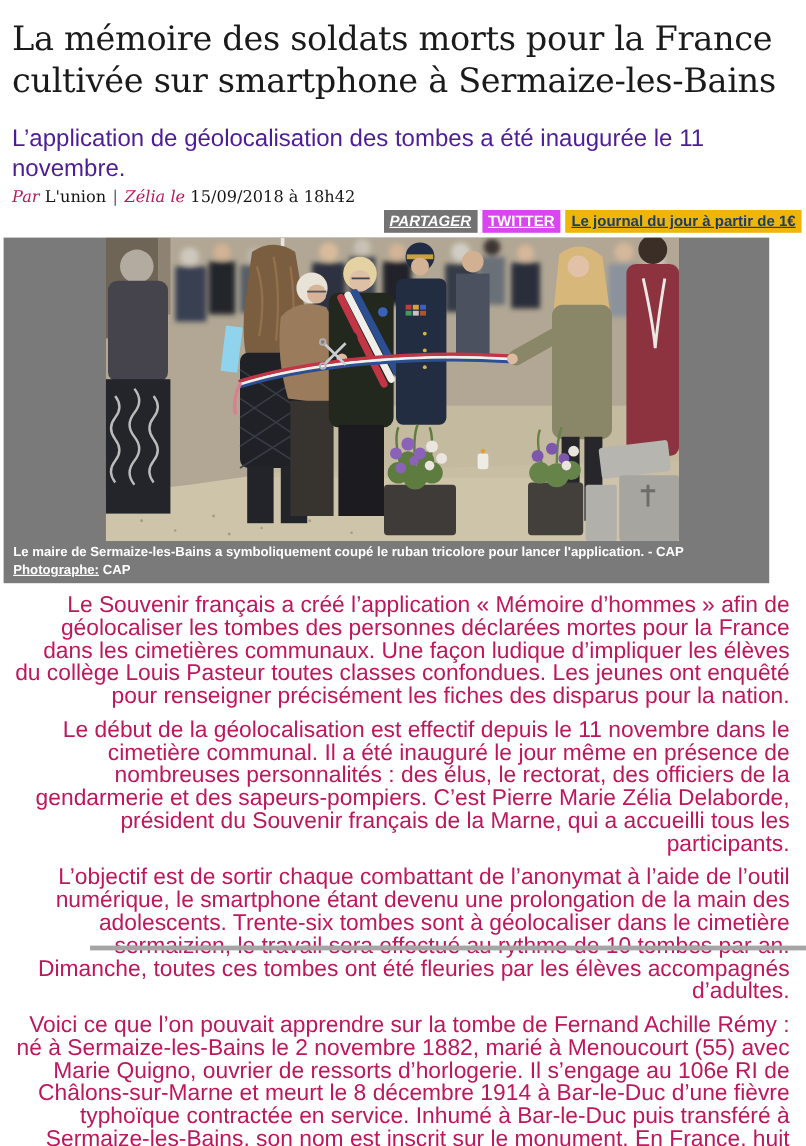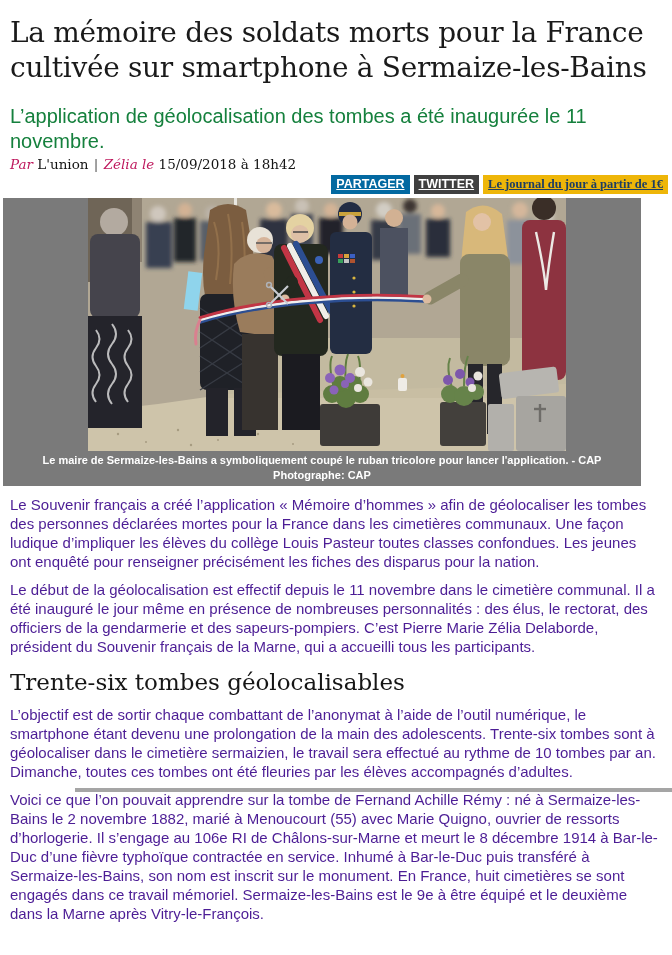--- a/index.html
+++ b/index.html
@@ -2,43 +2,43 @@
 <html><head>
 <meta charset="utf-8">
 <style>
   html,body{margin:0;padding:0;background:#fff;}
   body{width:672px;height:955px;overflow:hidden;font-family:"Liberation Sans",sans-serif;}
   .page{position:relative;width:672px;height:793px;background:#fff;}
 
   h1.title{margin:0;padding:15px 12px 0 10px;font-family:"DejaVu Serif",serif;font-weight:500;
     font-size:28px;line-height:35px;color:#1a1a1a;letter-spacing:-0.3px;}
   .standfirst{margin:0;padding:19px 14px 0 10px;font-size:20px;line-height:25px;
-    font-weight:normal;color:#15803d;}
+    font-weight:normal;color:#4c1d95;}
   .byline{padding:2px 10px 0 10px;font-family:"DejaVu Serif",serif;font-size:13.5px;
     line-height:16px;color:#141414;}
   .byline .it{font-style:italic;color:#be185d;}
   .byline .sep{color:#555;padding:0 1px;}
 
   .share-row{display:flex;justify-content:flex-end;align-items:center;gap:4px;
     padding:3px 4px 0 0;}
   .btn{display:inline-block;font-size:12.5px;line-height:14px;font-weight:bold;
     text-decoration:underline;padding:2px 5px 3px 5px;cursor:pointer;white-space:nowrap;}
-  .btn-fb{background:#0369a1;color:#ffffff;}
-  .btn-tw{background:#404040;color:#ffffff;}
-  .btn-sub{background:#eeb609;color:#1d3d63;font-family:Liberation Serif, serif;}
+  .btn-fb{background:#737373;color:#ffffff;font-style:italic;}
+  .btn-tw{background:#d946ef;color:#ffffff;}
+  .btn-sub{background:#eeb609;color:#1d3d63;}
 
   figure.photo-block{margin:4px 0 0 3px;width:638px;background:#7a7a7a;}
   .photo{width:478px;height:253px;margin-left:85px;overflow:hidden;}
   .photo svg{display:block;}
   figcaption{padding:3px 8px 4px 8px;color:#ffffff;font-size:11px;font-weight:bold;
-    line-height:13px;text-align:center;}
+    line-height:13px;}
   .credit{margin-top:2px;}
-  .credit-label{cursor:pointer;}
-
-  p.body-par{margin:0;padding:9px 14px 0 10px;font-size:15px;line-height:19px;color:#4c1d95;}
+  .credit-label{text-decoration:underline;cursor:pointer;}
+
+  p.body-par{margin:0;padding:9px 14px 0 10px;font-size:19px;line-height:19px;color:#be185d;text-align:right;}
   h2.crosshead{margin:0;padding:12px 12px 0 10px;font-family:"DejaVu Serif",serif;
     font-weight:500;font-size:23px;line-height:28px;color:#161616;}
 
   .next-strip{position:absolute;left:75px;bottom:1px;width:597px;height:4px;background:#a5a5a5;}
 </style>
 </head>
 <body>
 
 <div class="page">
 
@@ -267,19 +267,18 @@
       <div class="credit">
         <span class="credit-label">Photographe:</span>
         <span>CAP</span>
       </div>
     </figcaption>
   </figure>
 
   <p class="body-par">Le Souvenir français a créé l’application « Mémoire d’hommes » afin de géolocaliser les tombes des personnes déclarées mortes pour la France dans les cimetières communaux. Une façon ludique d’impliquer les élèves du collège Louis Pasteur toutes classes confondues. Les jeunes ont enquêté pour renseigner précisément les fiches des disparus pour la nation.</p>
   <p class="body-par">Le début de la géolocalisation est effectif depuis le 11 novembre dans le cimetière communal. Il a été inauguré le jour même en présence de nombreuses personnalités : des élus, le rectorat, des officiers de la gendarmerie et des sapeurs-pompiers. C’est Pierre Marie Zélia Delaborde, président du Souvenir français de la Marne, qui a accueilli tous les participants.</p>
 
-  <h2 class="crosshead">Trente-six tombes géolocalisables</h2>
 
   <p class="body-par">L’objectif est de sortir chaque combattant de l’anonymat à l’aide de l’outil numérique, le smartphone étant devenu une prolongation de la main des adolescents. Trente-six tombes sont à géolocaliser dans le cimetière sermaizien, le travail sera effectué au rythme de 10 tombes par an. Dimanche, toutes ces tombes ont été fleuries par les élèves accompagnés d’adultes.</p>
   <p class="body-par">Voici ce que l’on pouvait apprendre sur la tombe de Fernand Achille Rémy : né à Sermaize-les-Bains le 2 novembre 1882, marié à Menoucourt (55) avec Marie Quigno, ouvrier de ressorts d’horlogerie. Il s’engage au 106e RI de Châlons-sur-Marne et meurt le 8 décembre 1914 à Bar-le-Duc d’une fièvre typhoïque contractée en service. Inhumé à Bar-le-Duc puis transféré à Sermaize-les-Bains, son nom est inscrit sur le monument. En France, huit cimetières se sont engagés dans ce travail mémoriel. Sermaize-les-Bains est le 9e à être équipé et le deuxième dans la Marne après Vitry-le-François.</p>
 
   <div class="next-strip"></div>
 </div>
 
 </body></html>

